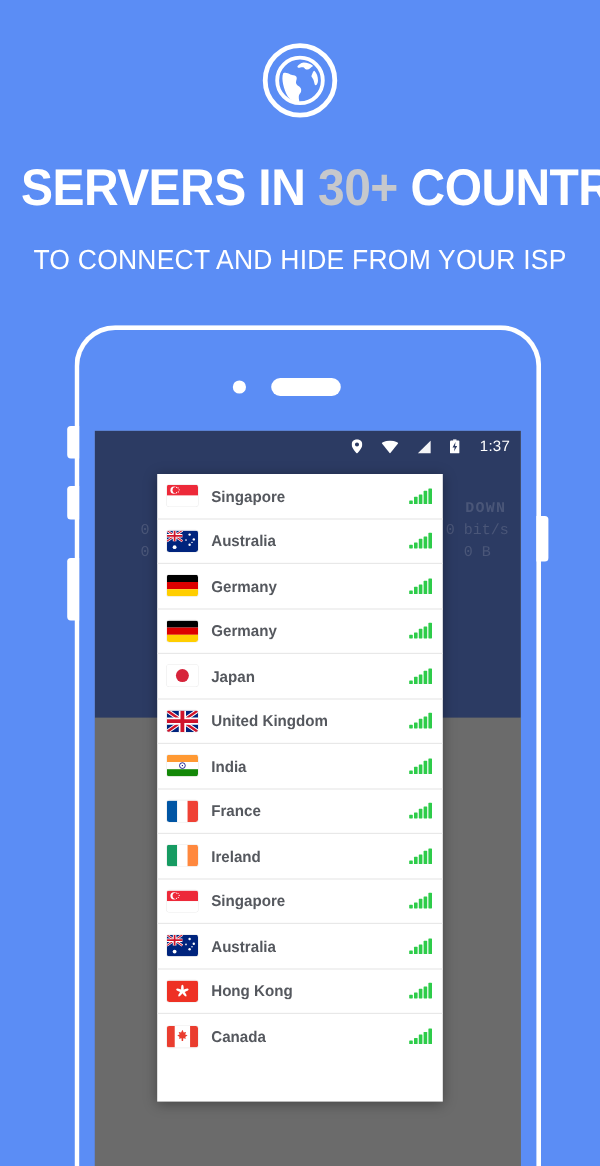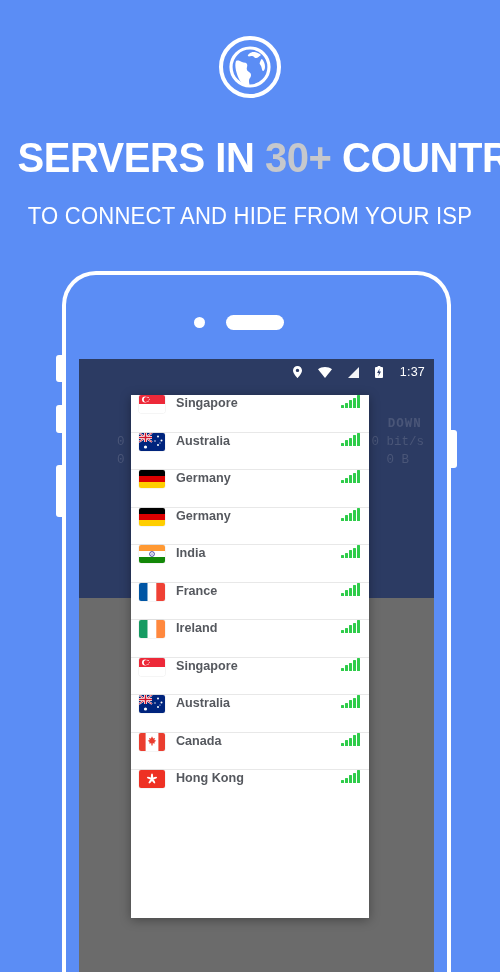--- a/index.html
+++ b/index.html
@@ -114,21 +114,21 @@
   .dialog {
     position: absolute;
     left: 131px; top: 395px;
     width: 238px; height: 523px;
     background: #ffffff;
     box-shadow: 0 2px 10px rgba(0,0,0,0.35);
     overflow: hidden;
   }
   .srow {
     height: 37.5px;
-    display: flex; align-items: flex-start;
+    display: flex; align-items: center;
     padding: 0 9px 0 8px;
     border-bottom: 1px solid #e8e8e8;
   }
   .srow:last-child { border-bottom: none; }
   .flag {
     width: 26px; height: 18px; flex: 0 0 26px;
     border-radius: 2px; overflow: hidden;
     box-shadow: 0 0 0 0.5px rgba(0,0,0,0.08);
   }
   .flag svg { display: block; width: 26px; height: 18px; }
@@ -306,20 +306,55 @@
         <i></i>
         <i></i>
         <i></i>
         <i></i>
         <i></i>
       </span>
     </div>
     <div class="srow">
       <span class="flag">
         <svg viewBox="0 0 26 18">
+          <rect width="26" height="18" fill="#fff"></rect>
+          <circle cx="13" cy="9" r="5.4" fill="#d7243b"></circle>
+        </svg>
+      </span>
+      <span class="sname">Japan</span>
+      <span class="bars">
+        <i></i>
+        <i></i>
+        <i></i>
+        <i></i>
+        <i></i>
+      </span>
+    </div>
+    <div class="srow">
+      <span class="flag">
+        <svg viewBox="0 0 26 18">
+          <rect width="26" height="18" fill="#00247d"></rect>
+      <path d="M0 0l26 18M26 0L0 18" stroke="#fff" stroke-width="3.6"></path>
+      <path d="M0 0l26 18M26 0L0 18" stroke="#cf142b" stroke-width="2"></path>
+      <path d="M13 0v18M0 9h26" stroke="#fff" stroke-width="6"></path>
+      <path d="M13 0v18M0 9h26" stroke="#cf142b" stroke-width="3.2"></path>
+        </svg>
+      </span>
+      <span class="sname">United Kingdom</span>
+      <span class="bars">
+        <i></i>
+        <i></i>
+        <i></i>
+        <i></i>
+        <i></i>
+      </span>
+    </div>
+    <div class="srow">
+      <span class="flag">
+        <svg viewBox="0 0 26 18">
           <rect width="26" height="6" fill="#ff9933"></rect>
           <rect y="6" width="26" height="6" fill="#fff"></rect>
           <rect y="12" width="26" height="6" fill="#138808"></rect>
       <circle cx="13" cy="9" r="2.4" fill="none" stroke="#000080" stroke-width="0.7"></circle>
           <circle cx="13" cy="9" r="0.6" fill="#000080"></circle>
         </svg>
       </span>
       <span class="sname">India</span>
       <span class="bars">
         <i></i>
@@ -398,38 +433,20 @@
           </g>
       <circle cx="6.5" cy="14" r="1.6" fill="#fff"></circle>
           <circle cx="19" cy="3.5" r="1" fill="#fff"></circle>
       <circle cx="22.5" cy="7.5" r="1" fill="#fff"></circle>
           <circle cx="19" cy="12" r="1" fill="#fff"></circle>
       <circle cx="16" cy="8" r="0.7" fill="#fff"></circle>
           <circle cx="21" cy="10" r="0.6" fill="#fff"></circle>
         </svg>
       </span>
       <span class="sname">Australia</span>
-      <span class="bars">
-        <i></i>
-        <i></i>
-        <i></i>
-        <i></i>
-        <i></i>
-      </span>
-    </div>
-    <div class="srow">
-      <span class="flag">
-        <svg viewBox="0 0 26 18">
-          <rect width="26" height="18" fill="#fff"></rect>
-          <rect width="6.6" height="18" fill="#ea3d2f"></rect>
-          <rect x="19.4" width="6.6" height="18" fill="#ea3d2f"></rect>
-      <path fill="#ea3d2f" d="M13 3.2l1.1 2.3 2-.6-.8 2.2 2 .6-1.9 1.4.5 1.5-2.2-.4-.1 2.4h-1.2l-.1-2.4-2.2.4.5-1.5L8.7 7.7l2-.6-.8-2.2 2 .6z"></path>
-        </svg>
-      </span>
-      <span class="sname">Canada</span>
       <span class="bars">
         <i></i>
         <i></i>
         <i></i>
         <i></i>
         <i></i>
       </span>
     </div>
     <div class="srow">
       <span class="flag">
@@ -456,13 +473,31 @@
       </span>
       <span class="sname">Hong Kong</span>
       <span class="bars">
         <i></i>
         <i></i>
         <i></i>
         <i></i>
         <i></i>
       </span>
     </div>
+    <div class="srow">
+      <span class="flag">
+        <svg viewBox="0 0 26 18">
+          <rect width="26" height="18" fill="#fff"></rect>
+          <rect width="6.6" height="18" fill="#ea3d2f"></rect>
+          <rect x="19.4" width="6.6" height="18" fill="#ea3d2f"></rect>
+      <path fill="#ea3d2f" d="M13 3.2l1.1 2.3 2-.6-.8 2.2 2 .6-1.9 1.4.5 1.5-2.2-.4-.1 2.4h-1.2l-.1-2.4-2.2.4.5-1.5L8.7 7.7l2-.6-.8-2.2 2 .6z"></path>
+        </svg>
+      </span>
+      <span class="sname">Canada</span>
+      <span class="bars">
+        <i></i>
+        <i></i>
+        <i></i>
+        <i></i>
+        <i></i>
+      </span>
+    </div>
   </div>
 
 </body></html>

